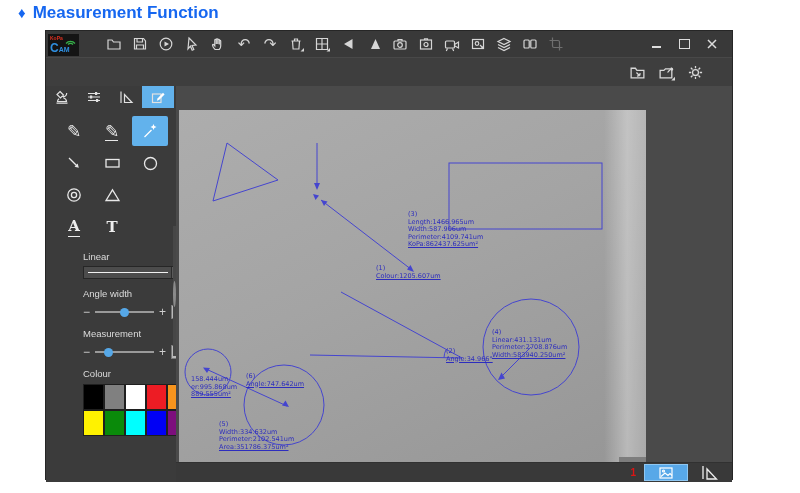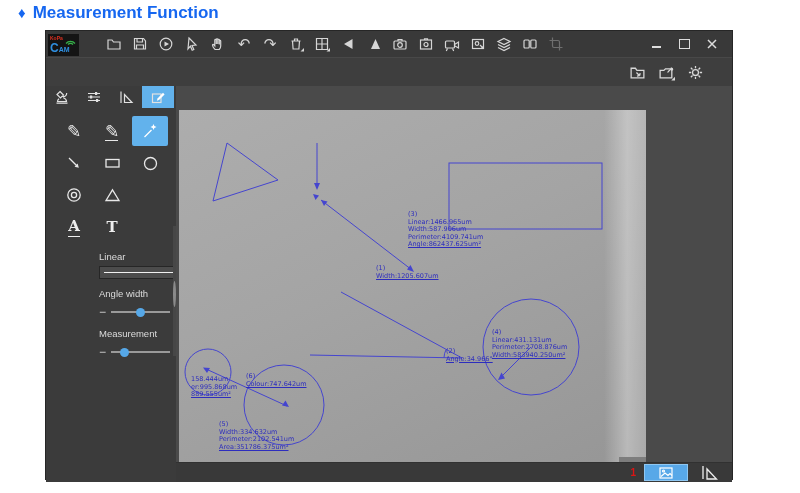--- a/index.html
+++ b/index.html
@@ -46,21 +46,21 @@
 
   .toolgrid{display:grid;grid-template-columns:repeat(3,38px);row-gap:2px;padding:8px 0 0 10px;}
   .tool{width:36px;height:30px;display:flex;align-items:center;justify-content:center;position:relative;}
   .tool svg{stroke:#e8e8e8;fill:none;stroke-width:1.3;}
   .tool .glyph{color:#e8e8e8;font-size:17px;line-height:17px;font-family:"DejaVu Sans",sans-serif;}
   .tool.active{background:#62b2ec;border-radius:2px;}
   .tool .underbar{position:absolute;left:11px;bottom:5px;width:13px;height:1.5px;background:#e8e8e8;}
   .tool .serif{font-family:"DejaVu Serif",serif;font-weight:bold;color:#eee;font-size:15px;}
   .tool .serif.ul{border-bottom:1.5px solid #eee;padding-bottom:1px;}
 
-  .section{padding-left:20px;margin-left:33px;}
+  .section{padding-left:37px;}
   .sec-label{margin-top:9px;font-size:9.5px;color:#dcdcdc;}
   .dropdown{margin-top:4px;width:104px;height:13px;display:flex;border:1px solid #262626;box-sizing:border-box;background:#4c4c4c;}
   .dropdown .preview{flex:1;display:flex;align-items:center;justify-content:center;}
   .dropdown .preview .ln{width:80px;height:1.5px;background:#f0f0f0;}
   .dropdown .dbtn{width:14px;background:#5a5a5a;border-left:1px solid #2c2c2c;display:flex;align-items:center;justify-content:center;}
   .dropdown .caret{width:0;height:0;border-left:3.5px solid transparent;border-right:3.5px solid transparent;border-top:4px solid #d0d0d0;}
 
   .slider-row{margin-top:6px;width:108px;display:flex;align-items:center;gap:5px;}
   .pm{color:#cfcfcf;font-size:12px;line-height:10px;}
   .track{flex:1;height:2px;background:#9a9a9a;position:relative;}
@@ -358,20 +358,35 @@
           <div class="slider-row">
             <span class="pm">−</span>
             <div class="track">
                 <div class="thumb" style="left:16%"></div>
               </div>
             <span class="pm">+</span>
             <div class="valbox">0</div>
           </div>
         </div>
 
+        <div class="section">
+          <div class="sec-label">Colour</div>
+          <div class="swatches">
+              <div class="swatch" style="background: rgb(0, 0, 0);"></div>
+              <div class="swatch" style="background: rgb(128, 128, 128);"></div>
+              <div class="swatch" style="background: rgb(255, 255, 255);"></div>
+              <div class="swatch" style="background: rgb(237, 28, 36);"></div>
+              <div class="swatch" style="background: rgb(247, 148, 29);"></div>
+              <div class="swatch" style="background: rgb(255, 242, 0);"></div>
+              <div class="swatch" style="background: rgb(10, 138, 10);"></div>
+              <div class="swatch" style="background: rgb(0, 255, 255);"></div>
+              <div class="swatch" style="background: rgb(0, 0, 245);"></div>
+              <div class="swatch" style="background: rgb(125, 15, 125);"></div>
+            </div>
+        </div>
 
         <div class="sb-scroll">
             <div class="thumb"></div>
           </div>
       </div>
 
       <div class="canvas">
         <div class="image">
 
           <svg class="ink" width="467" height="352" viewBox="0 0 467 352" stroke="#4545cf" stroke-width="1" fill="none">
@@ -400,48 +415,48 @@
 
             <line x1="27" y1="259" x2="108" y2="296"></line>
             <polygon points="24,257.5 31,258 28,263" fill="#4545cf" stroke="none"></polygon>
             <polygon points="110,297 103,295.5 106.5,290.5" fill="#4545cf" stroke="none"></polygon>
 
             <circle cx="105" cy="295" r="40"></circle>
           </svg>
 
           <div class="ann" style="left:197px;top:155px;">
               <div class="line">(1)</div>
-              <div class="line">Width:1205.607um</div>
+              <div class="line">Colour:1205.607um</div>
             </div>
           <div class="ann" style="left:267px;top:238px;">
               <div class="line">(2)</div>
               <div class="line">Angle:34.966°</div>
             </div>
           <div class="ann" style="left:229px;top:101px;">
               <div class="line">(3)</div>
-              <div class="line">Linear:1466.965um</div>
+              <div class="line">Length:1466.965um</div>
               <div class="line">Width:587.906um</div>
               <div class="line">Perimeter:4109.741um</div>
-              <div class="line">Angle:862437.625um²</div>
+              <div class="line">KoPa:862437.625um²</div>
             </div>
           <div class="ann" style="left:313px;top:219px;">
               <div class="line">(4)</div>
               <div class="line">Linear:431.131um</div>
               <div class="line">Perimeter:2708.876um</div>
               <div class="line">Width:583940.250um²</div>
             </div>
           <div class="ann" style="left:40px;top:311px;">
               <div class="line">(5)</div>
               <div class="line">Width:334.632um</div>
               <div class="line">Perimeter:2102.541um</div>
               <div class="line">Area:351786.375um²</div>
             </div>
           <div class="ann" style="left:67px;top:263px;">
               <div class="line">(6)</div>
-              <div class="line">Colour:747.642um</div>
+              <div class="line">Angle:747.642um</div>
             </div>
           <div class="ann" style="left:0px;top:266px;padding-left:12px;">
               <div class="line">158.444um</div>
               <div class="line">er:995.868um</div>
               <div class="line">889.555um²</div>
             </div>
         </div>
 
         <div class="hscroll-nub"></div>
 

